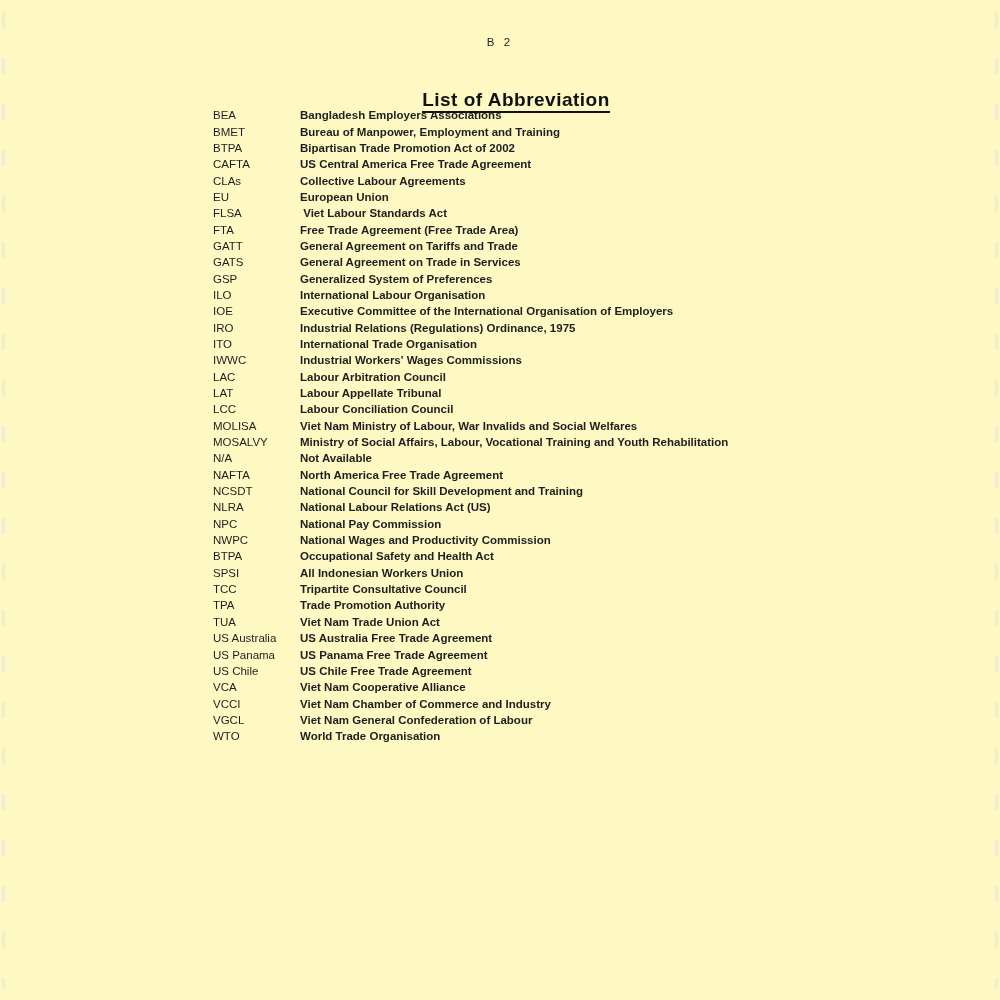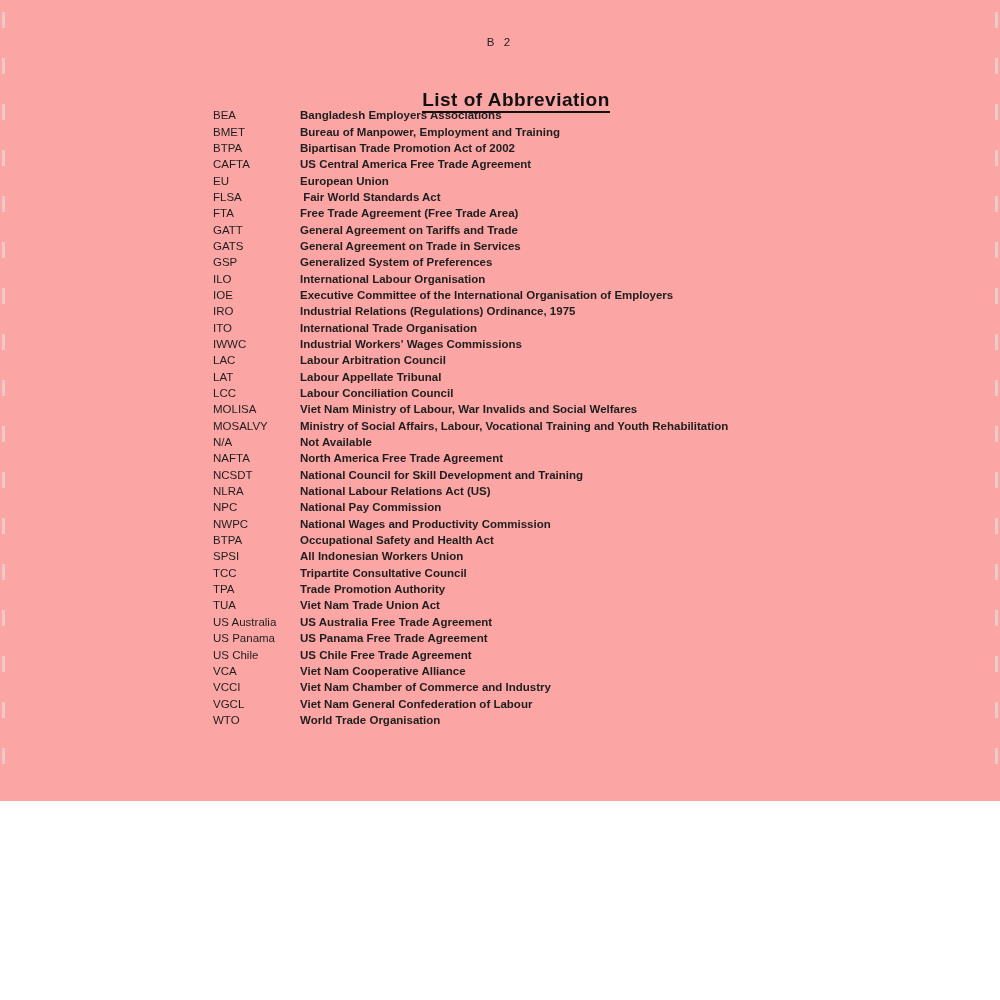--- a/index.html
+++ b/index.html
@@ -4,22 +4,22 @@
 <style>
   html, body {
     margin: 0;
     padding: 0;
     background: #ffffff;
     font-family: "Liberation Sans", sans-serif;
   }
   .page {
     position: relative;
     width: 1000px;
-    height: 801px;
-    background: #fca5a5;
+    height: 1000px;
+    background: #fef9c3;
     overflow: hidden;
     color: #1e1e1e;
   }
   
   .scan-edge {
     position: absolute;
     top: 12px;
     bottom: 12px;
     width: 3px;
     opacity: 0.55;
@@ -106,26 +106,30 @@
       </div>
       <div class="row">
         <span class="abbr">BTPA</span>
         <span class="def">Bipartisan Trade Promotion Act of 2002</span>
       </div>
       <div class="row">
         <span class="abbr">CAFTA</span>
         <span class="def">US Central America Free Trade Agreement</span>
       </div>
       <div class="row">
+        <span class="abbr">CLAs</span>
+        <span class="def">Collective Labour Agreements</span>
+      </div>
+      <div class="row">
         <span class="abbr">EU</span>
         <span class="def">European Union</span>
       </div>
       <div class="row">
         <span class="abbr">FLSA</span>
-        <span class="def"> Fair World Standards Act</span>
+        <span class="def"> Viet Labour Standards Act</span>
       </div>
       <div class="row">
         <span class="abbr">FTA</span>
         <span class="def">Free Trade Agreement (Free Trade Area)</span>
       </div>
       <div class="row">
         <span class="abbr">GATT</span>
         <span class="def">General Agreement on Tariffs and Trade</span>
       </div>
       <div class="row">

